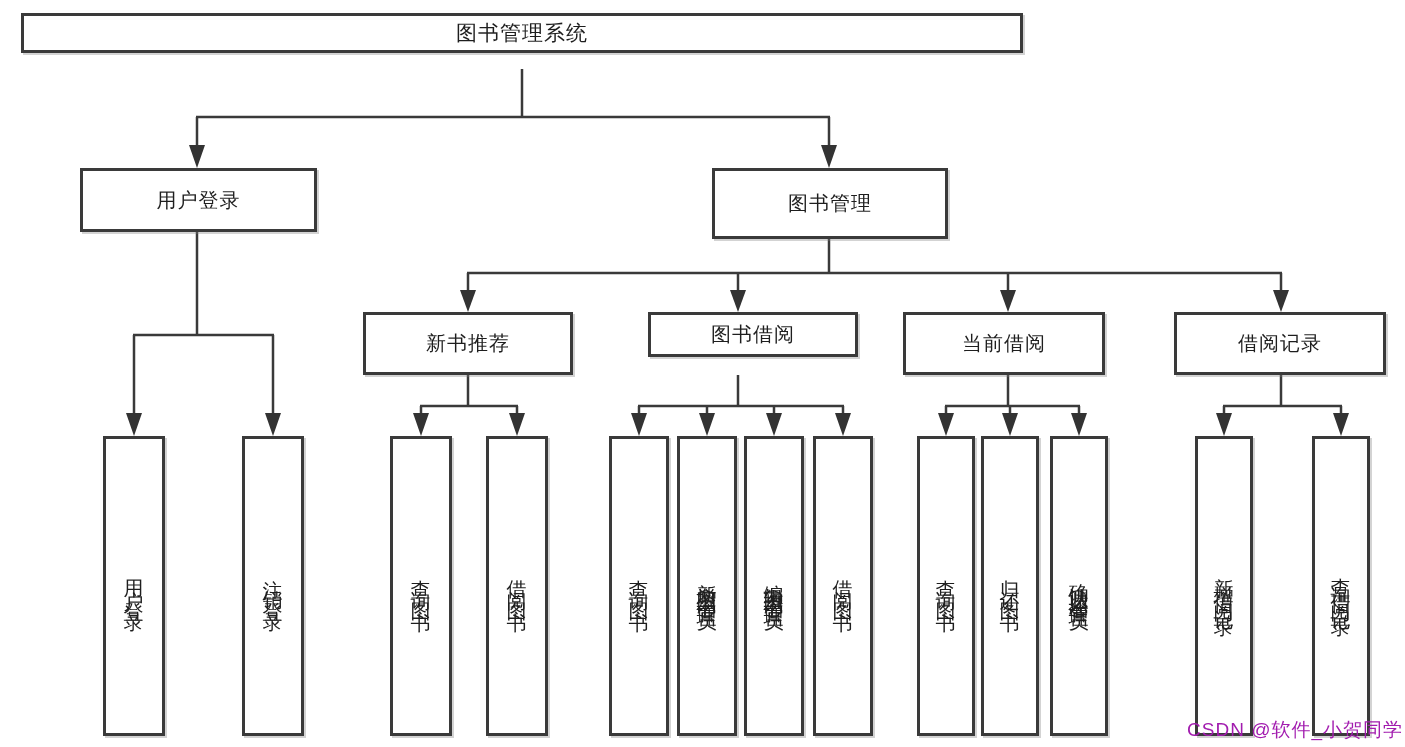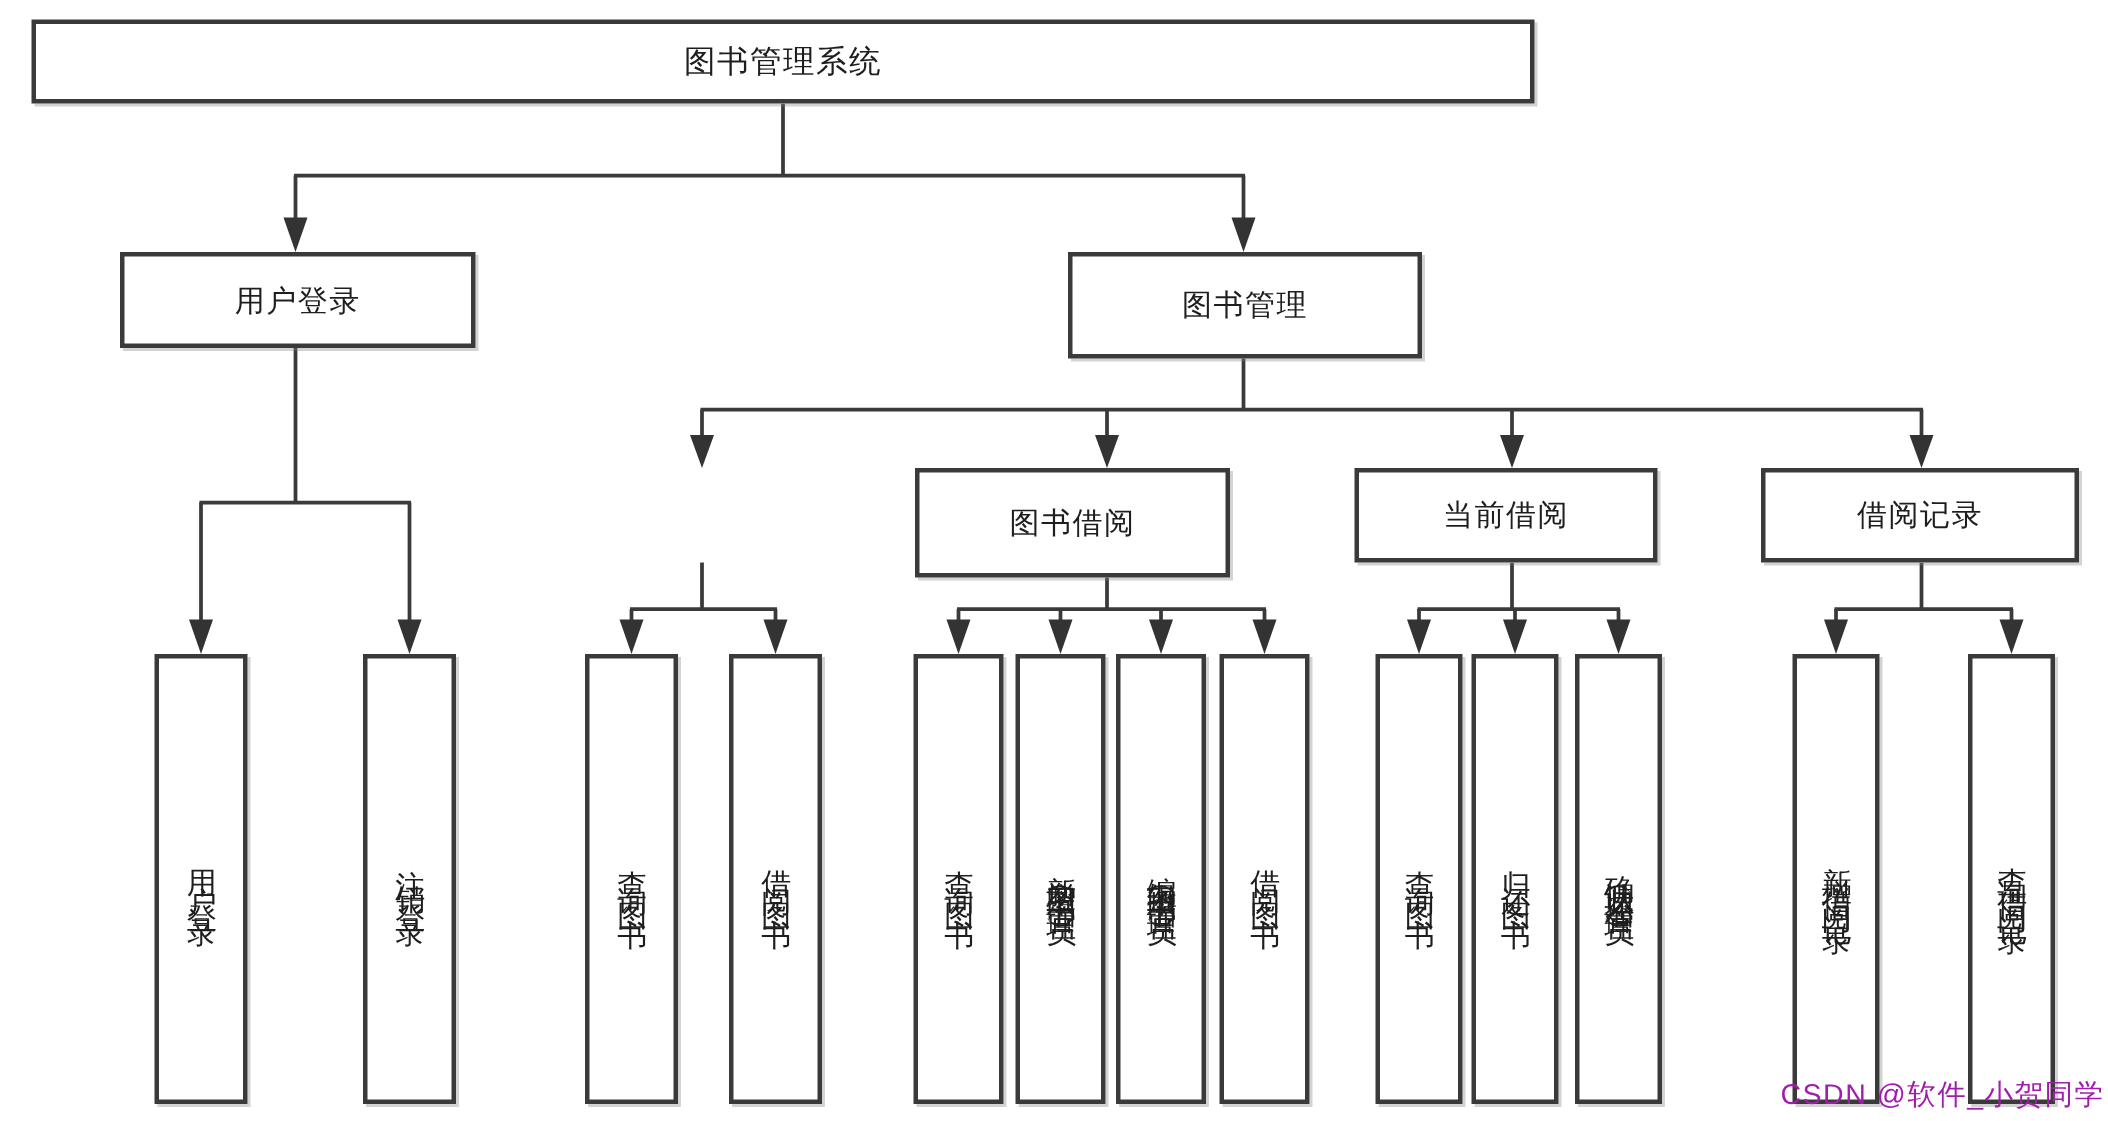--- a/index.html
+++ b/index.html
@@ -141,32 +141,35 @@
         <line x1="1281" y1="375" x2="1281" y2="407" fill="none"></line>
         <line x1="1223" y1="406" x2="1342" y2="406" fill="none"></line>
         <line x1="1224" y1="406" x2="1224" y2="414" fill="none"></line>
         <polygon points="1216,413 1232,413 1224,436" stroke="none"></polygon>
         <line x1="1341" y1="406" x2="1341" y2="414" fill="none"></line>
         <polygon points="1333,413 1349,413 1341,436" stroke="none"></polygon>
       </g>
     </g>
   </svg>
 
-  <div class="node root" style="left:21px;top:13px;width:1002px;height:56px">
+  <div class="node root" style="left:21px;top:13px;width:1002px;height:40px">
     <span class="hlabel">图书管理系统</span>
   </div>
 
   <div class="node" style="left:80px;top:168px;width:237px;height:64px">
     <span class="hlabel">用户登录</span>
   </div>
   <div class="node" style="left:712px;top:168px;width:236px;height:71px">
     <span class="hlabel">图书管理</span>
   </div>
 
-  <div class="node" style="left:610px;top:312px;width:210px;height:73px">
+  <div class="node" style="left:363px;top:312px;width:210px;height:63px">
+    <span class="hlabel">新书推荐</span>
+  </div>
+  <div class="node" style="left:648px;top:312px;width:210px;height:45px">
     <span class="hlabel">图书借阅</span>
   </div>
   <div class="node" style="left:903px;top:312px;width:202px;height:63px">
     <span class="hlabel">当前借阅</span>
   </div>
   <div class="node" style="left:1174px;top:312px;width:212px;height:63px">
     <span class="hlabel">借阅记录</span>
   </div>
 
   <div class="node leaf" style="left:103px;width:62px">

